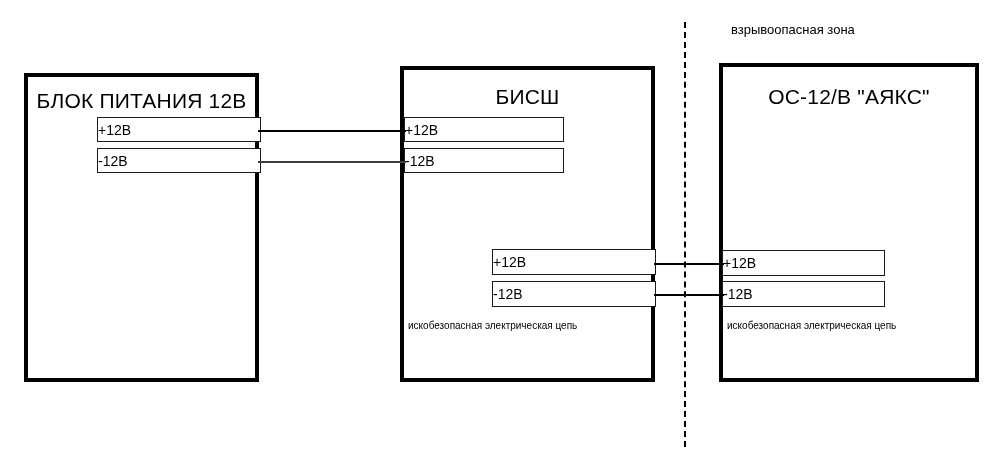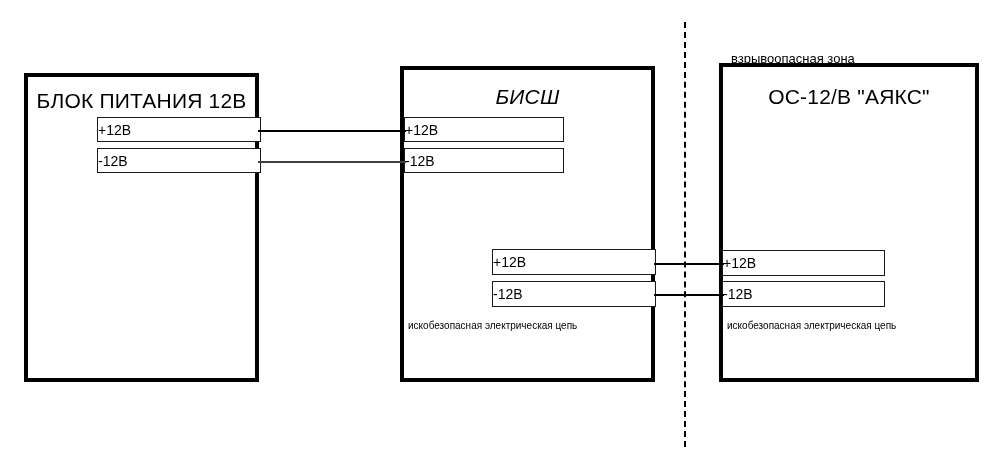--- a/index.html
+++ b/index.html
@@ -78,21 +78,20 @@
     line-height: 15px;
     white-space: nowrap;
     color: #000000;
   }
   .zone-label {
     position: absolute;
     font-size: 13px;
     line-height: 16px;
     white-space: nowrap;
     color: #000000;
-    margin-top: 29px;
   }
 </style>
 </head>
 <body>
 
 <div id="canvas">
 
   <div class="zone-label" style="left:731px; top:22px;">взрывоопасная зона</div>
 
   <div class="zone-divider" style="left:684px; top:22px; height:425px;"></div>
@@ -102,21 +101,21 @@
   </div>
 
   <div class="terminal thin" style="left:97px; top:117px; width:164px; height:25px;">
     <span>+12В</span>
   </div>
   <div class="terminal thin" style="left:97px; top:148px; width:164px; height:25px;">
     <span>-12В</span>
   </div>
 
   <div class="unit-box" style="left:400px; top:66px; width:255px; height:316px;">
-    <div class="unit-title" style="top:14px;font-style:italic;">БИСШ</div>
+    <div class="unit-title" style="top:14px;">БИСШ</div>
     <div class="caption" style="left:4px; top:248px;">искобезопасная электрическая цепь</div>
   </div>
 
   <div class="terminal thin" style="left:404px; top:117px; width:160px; height:25px;">
     <span>+12В</span>
   </div>
   <div class="terminal thin" style="left:404px; top:148px; width:160px; height:25px;">
     <span>-12В</span>
   </div>
 

